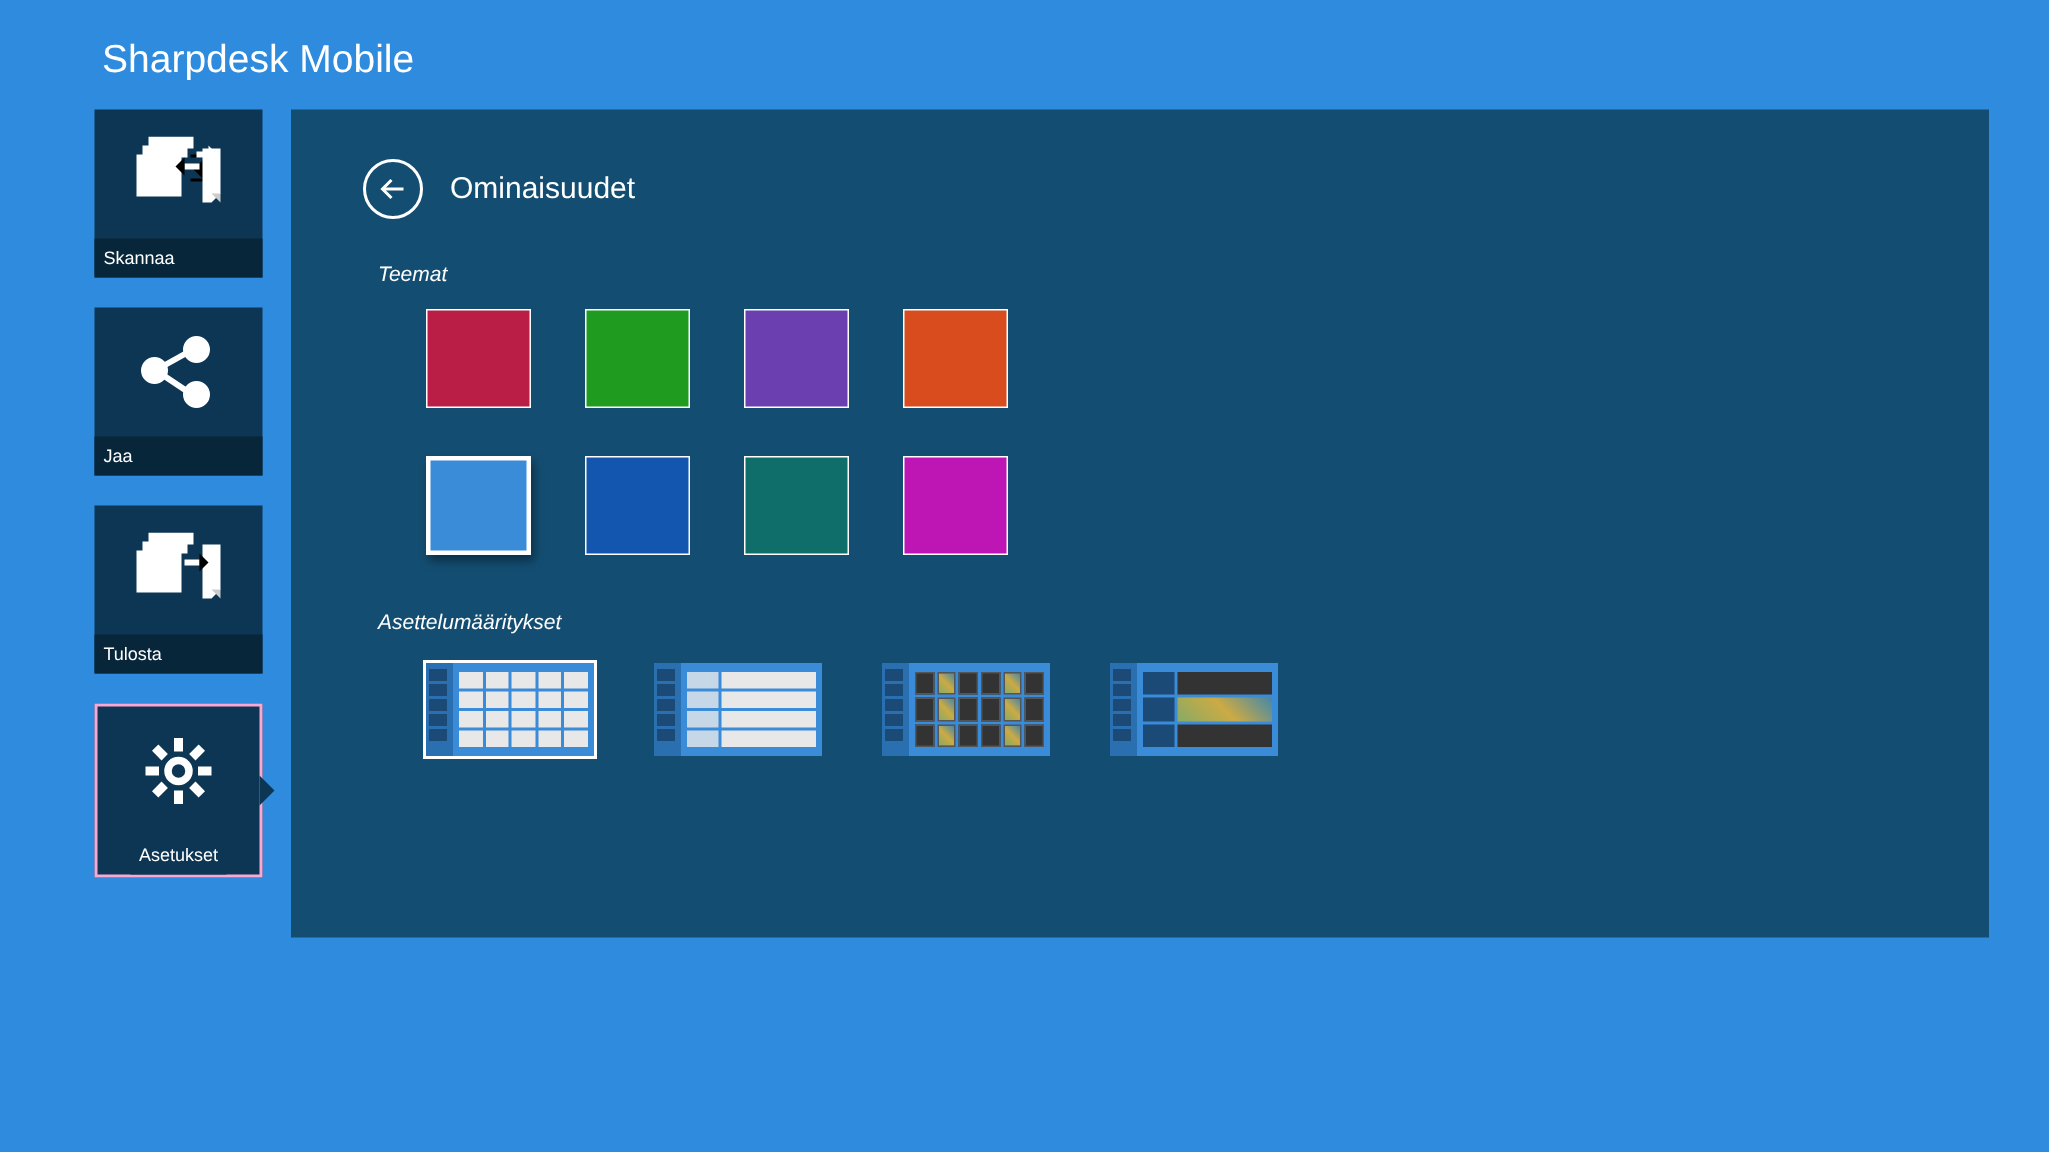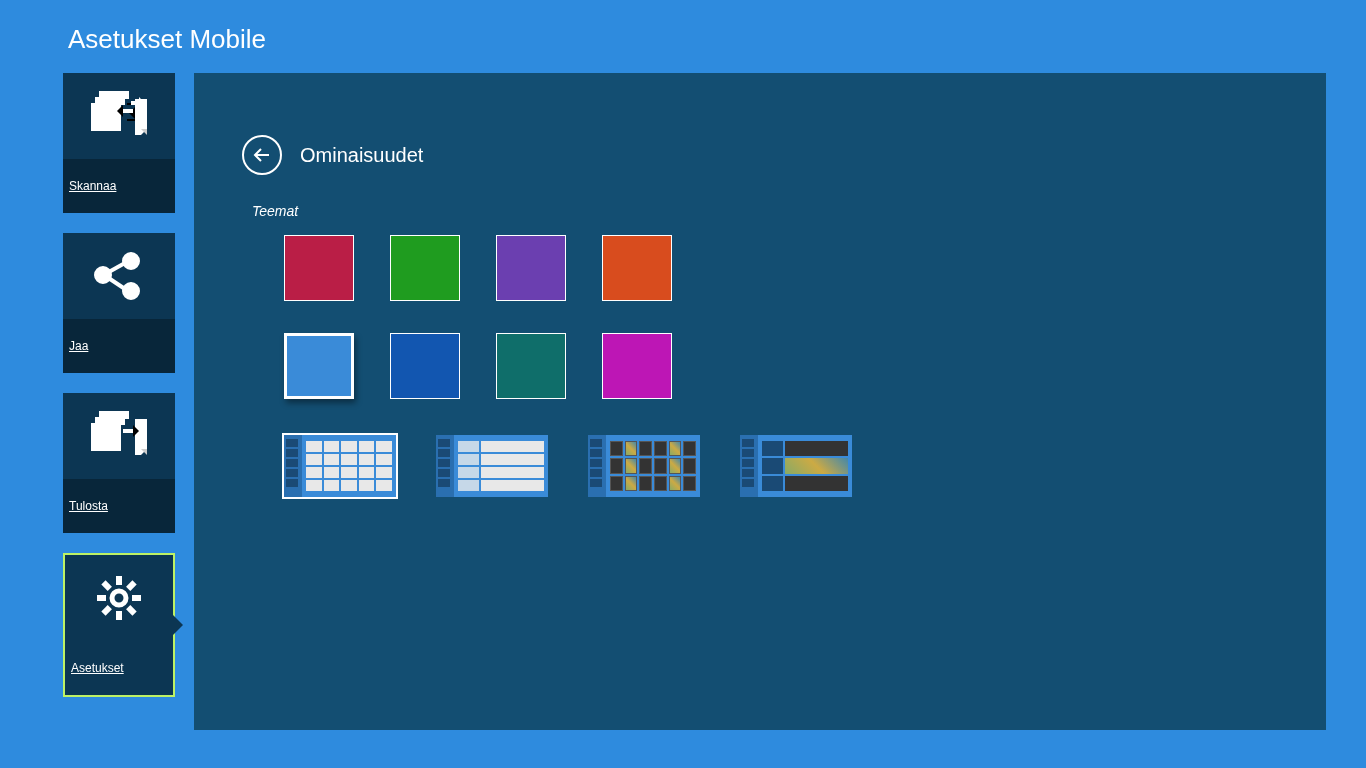--- a/index.html
+++ b/index.html
@@ -38,48 +38,48 @@
   .tile-icon {
     height: 86px;
     display: flex;
     align-items: center;
     justify-content: center;
   }
   .tile-icon svg { width: 60px; height: 50px; }
   .tile-label {
     background: #08263a;
     font-size: 12px;
-    padding: 20px 6px;
+    padding: 6px 6px;
     white-space: nowrap;
     overflow: hidden;
     text-overflow: ellipsis;
-    text-decoration: underline;
   }
   .tile.active {
-    border: 2px solid #bef264;
+    border: 2px solid #f9a8d4;
+    align-items: center;
   }
   .tile.active .tile-label { background: #0c3653; }
   .tile.active::after {
     content: '';
     position: absolute;
     right: -10px;
     top: 50%;
     transform: translateY(-50%);
     width: 0; height: 0;
     border-top: 10px solid transparent;
     border-bottom: 10px solid transparent;
     border-left: 10px solid #0c3653;
   }
   .main {
     flex: 1;
     background: #134e72;
     margin-left: 14px;
     margin-right: 40px;
-    padding: 62px 48px;
-    height: 657px;
+    padding: 33px 48px;
+    height: 552px;
   }
   .header {
     display: flex;
     align-items: center;
     gap: 18px;
     margin-bottom: 28px;
   }
   .back-btn {
     width: 40px; height: 40px;
     border: 2px solid #fff;
@@ -149,21 +149,21 @@
   .lt-body.g3 span.hi { background: linear-gradient(45deg,#8a6,#ca4,#48a); }
   .lt-body.g4 { grid-template-columns: 1fr 3fr; }
   .lt-body.g4 .col { display: grid; gap: 2px; grid-template-rows: repeat(3, 1fr); }
   .lt-body.g4 .col span { background: #333; }
   .lt-body.g4 .col.narrow span { background: #1a4a75; }
   .lt-body.g4 .col.wide span.hi { background: linear-gradient(45deg,#8a6,#ca4,#48a); }
 </style>
 </head>
 <body>
 
-<div class="app-title">Asetukset Mobile</div>
+<div class="app-title">Sharpdesk Mobile</div>
 
 <div class="layout">
 
   <div class="sidebar">
 
     <div class="tile">
       <div class="tile-icon">
         <svg viewBox="0 0 60 50" fill="#fff">
             <rect x="2" y="12" width="30" height="28"></rect>
             <rect x="6" y="6" width="30" height="8"></rect>
@@ -249,20 +249,21 @@
         <div class="swatch" style="background: rgb(186, 30, 70);"></div>
         <div class="swatch" style="background: rgb(31, 156, 31);"></div>
         <div class="swatch" style="background: rgb(107, 63, 176);"></div>
         <div class="swatch" style="background: rgb(216, 76, 30);"></div>
         <div class="swatch active" style="background: rgb(58, 139, 216);"></div>
         <div class="swatch" style="background: rgb(18, 86, 176);"></div>
         <div class="swatch" style="background: rgb(15, 110, 106);"></div>
         <div class="swatch" style="background: rgb(189, 22, 181);"></div>
       </div>
 
+    <div class="section-label">Asettelumääritykset</div>
     <div class="layout-grid" id="layout-grid">
         <div class="layout-thumb active">
           <div class="lt-sidebar">
             <span></span>
             <span></span>
             <span></span>
             <span></span>
             <span></span>
           </div>
           <div class="lt-body g1">

